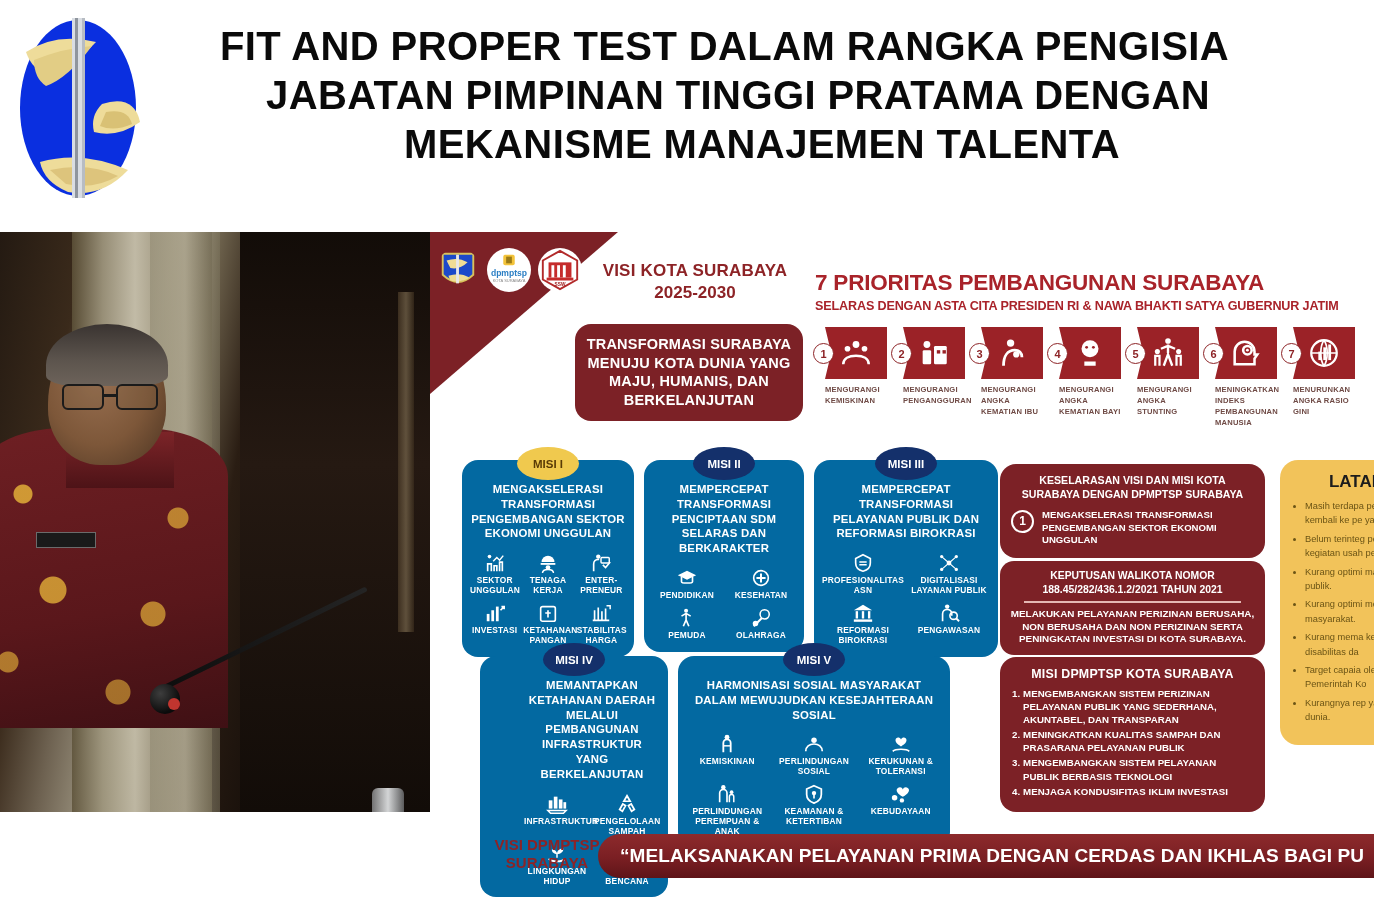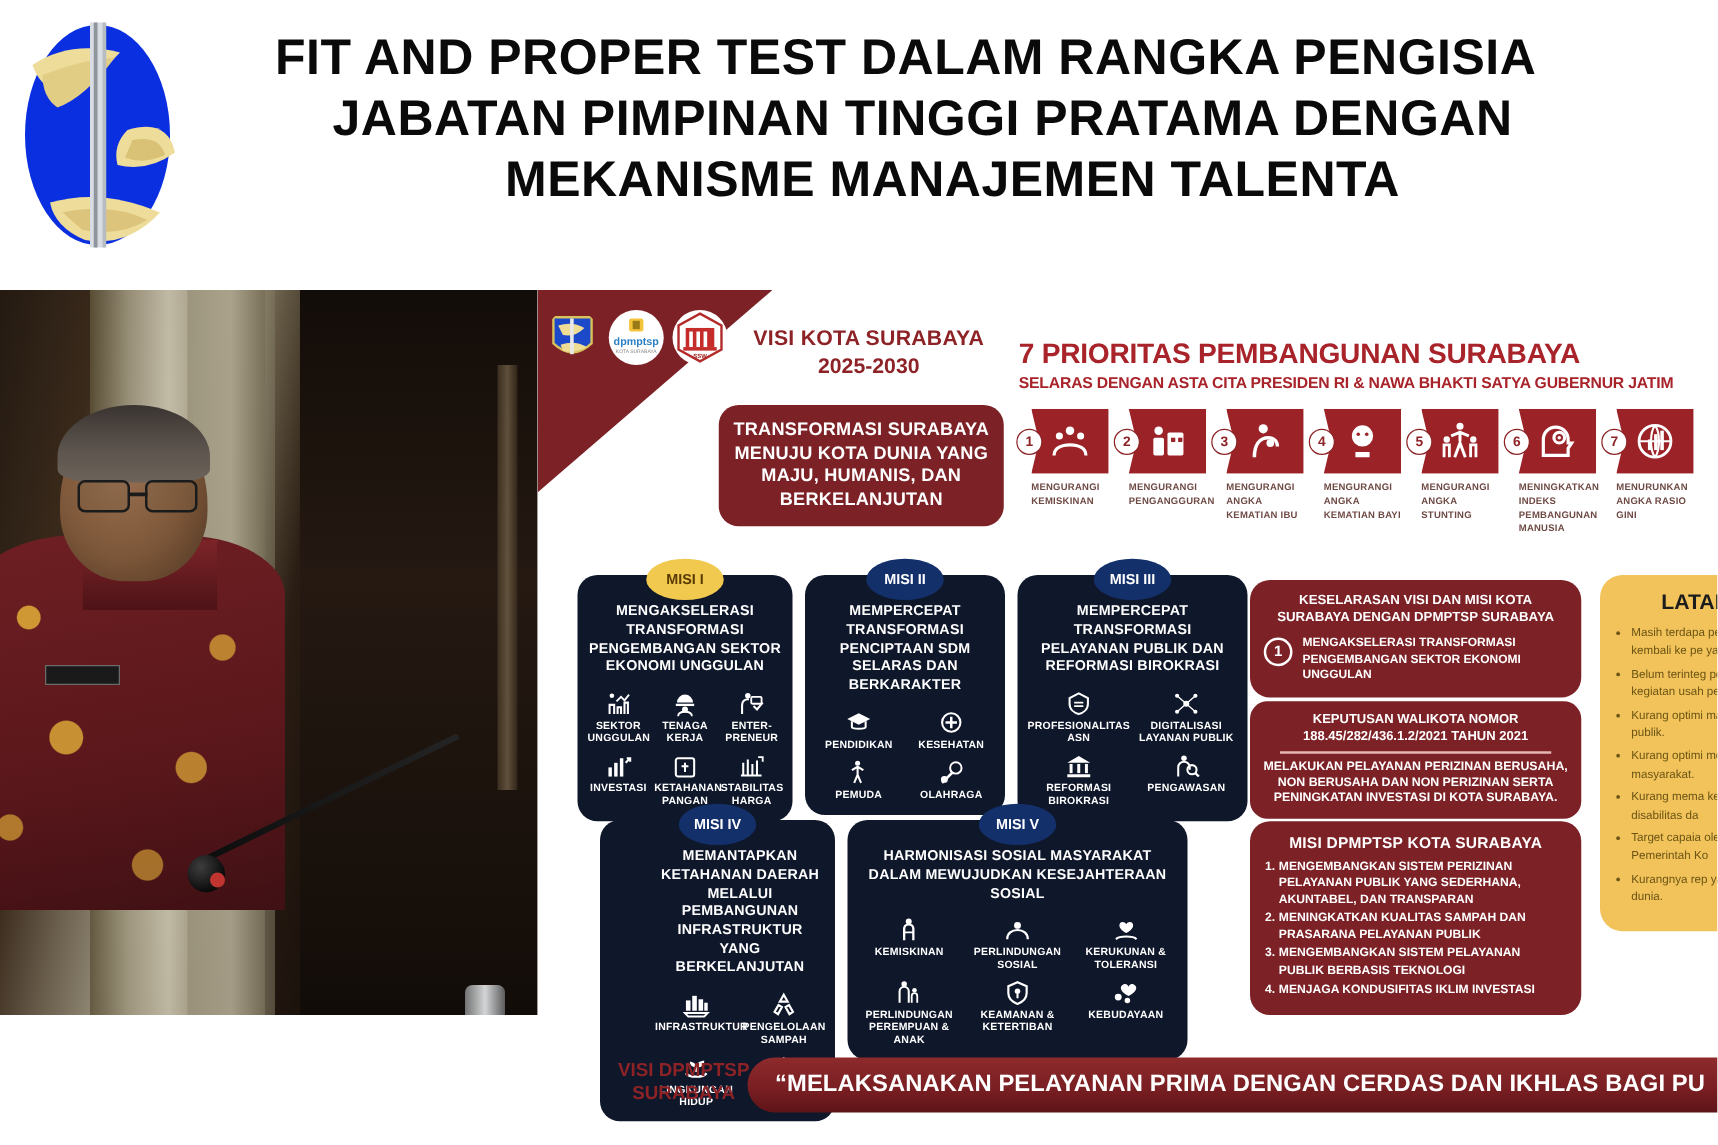--- a/index.html
+++ b/index.html
@@ -102,21 +102,21 @@
     background:#fff; border:1.6px solid #8d2326; color:#8d2326; font-size:11px; font-weight:bold;
     display:flex; align-items:center; justify-content:center; z-index:3;}
   .prio-shape{ margin-left:10px; width:62px; height:52px; background:#9b2227;
     clip-path:polygon(0 0,100% 0,100% 100%,0 100%,10% 50%);
     display:flex; align-items:center; justify-content:center; }
   .prio-shape svg{ width:34px; height:34px; }
   .prio-label{ margin-left:10px; margin-top:5px; font-size:7.6px; font-weight:bold; color:#6f4a45;
     line-height:1.45; letter-spacing:.2px; }
 
   
-  .misi-card{ position:absolute; background:#0f172a; border-radius:16px; color:#fff; }
+  .misi-card{ position:absolute; background:#0369a1; border-radius:16px; color:#fff; }
   .misi-tab{ position:absolute; top:-13px; left:50%; transform:translateX(-50%);
     width:62px; height:33px; border-radius:50%; display:flex; align-items:center;
     justify-content:center; font-size:11.5px; font-weight:bold; }
   .misi-tab.gold{ background:#f0c94e; color:#5a3b06; }
   .misi-tab.navy{ background:#14306b; color:#fff; }
   .misi-head{ text-align:center; font-weight:bold; font-size:11.4px; line-height:1.3;
     padding:22px 9px 6px; letter-spacing:.2px; }
   .icon-grid{ display:flex; flex-wrap:wrap; justify-content:center; padding:2px 6px 8px; }
   .icon-cell{ text-align:center; padding:3px 2px; }
   .icon-cell svg{ width:22px; height:22px; display:block; margin:0 auto 2px; }
@@ -148,21 +148,21 @@
 
   
   #latar{ position:absolute; left:850px; top:228px; width:170px; background:#f2c35a;
     border-radius:18px; padding:12px 12px 16px; color:#5f4a12; }
   .latar-title{ color:#1c1c1c; font-weight:bold; font-size:17px; text-align:center; }
   .latar-list{ margin-top:7px; padding-left:13px; }
   .latar-list li{ font-size:9.3px; line-height:1.55; margin-bottom:4px; color:#6b5415;
     white-space:nowrap; }
 
   
-  #bottom{ position:absolute; left:0; bottom:18px; width:944px; height:56px; }
+  #bottom{ position:absolute; left:0; bottom:30px; width:944px; height:56px; }
   .bottom-label{ position:absolute; left:42px; top:6px; width:150px; text-align:center;
     color:#8d2326; font-weight:bold; font-size:15px; line-height:1.22; }
   .bottom-bar{ position:absolute; left:168px; top:4px; width:800px; height:44px;
     background:linear-gradient(180deg,#8d2a2c 0%,#7a1f23 55%,#5e1418 100%);
     border-radius:22px; display:flex; align-items:center; padding-left:22px;
     color:#fff; font-weight:bold; font-size:19px; letter-spacing:.1px; white-space:nowrap;
     overflow:hidden; }
 </style>
 </head>
 <body>

